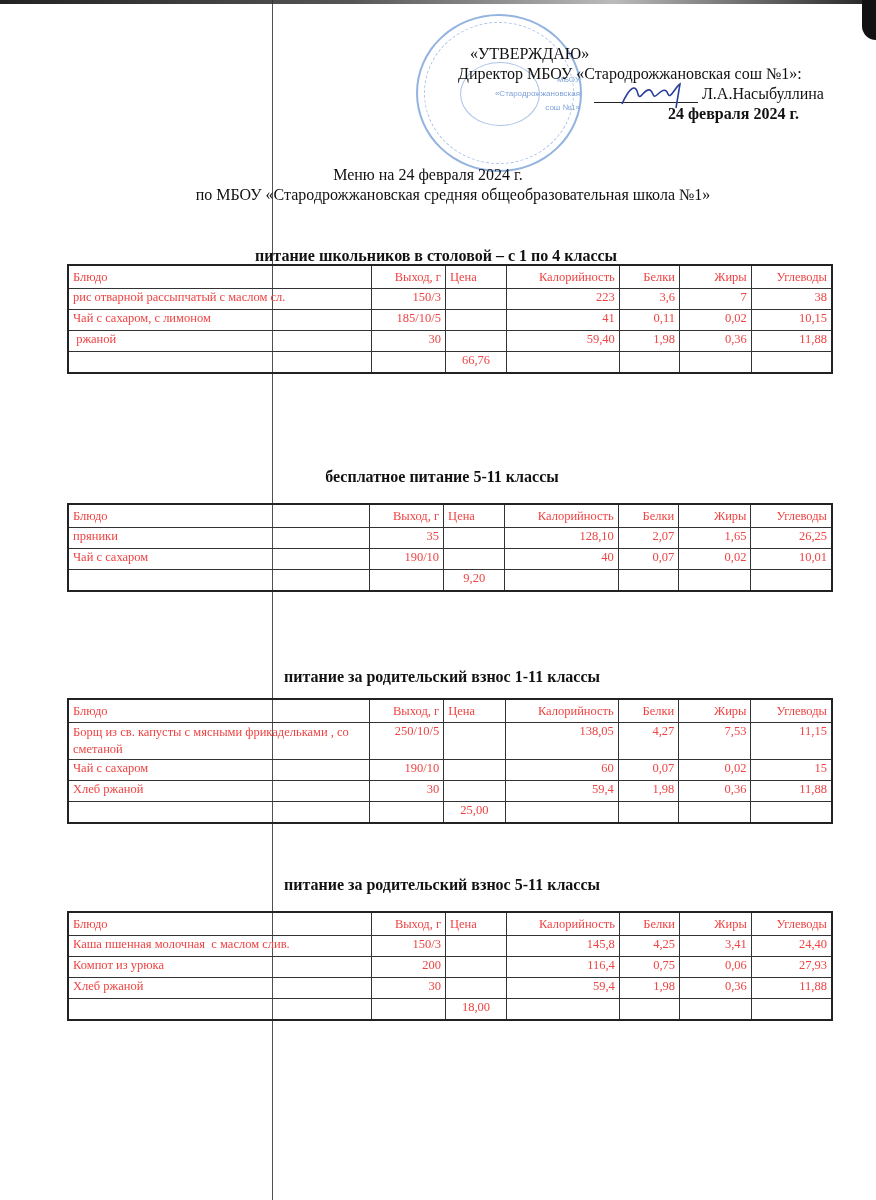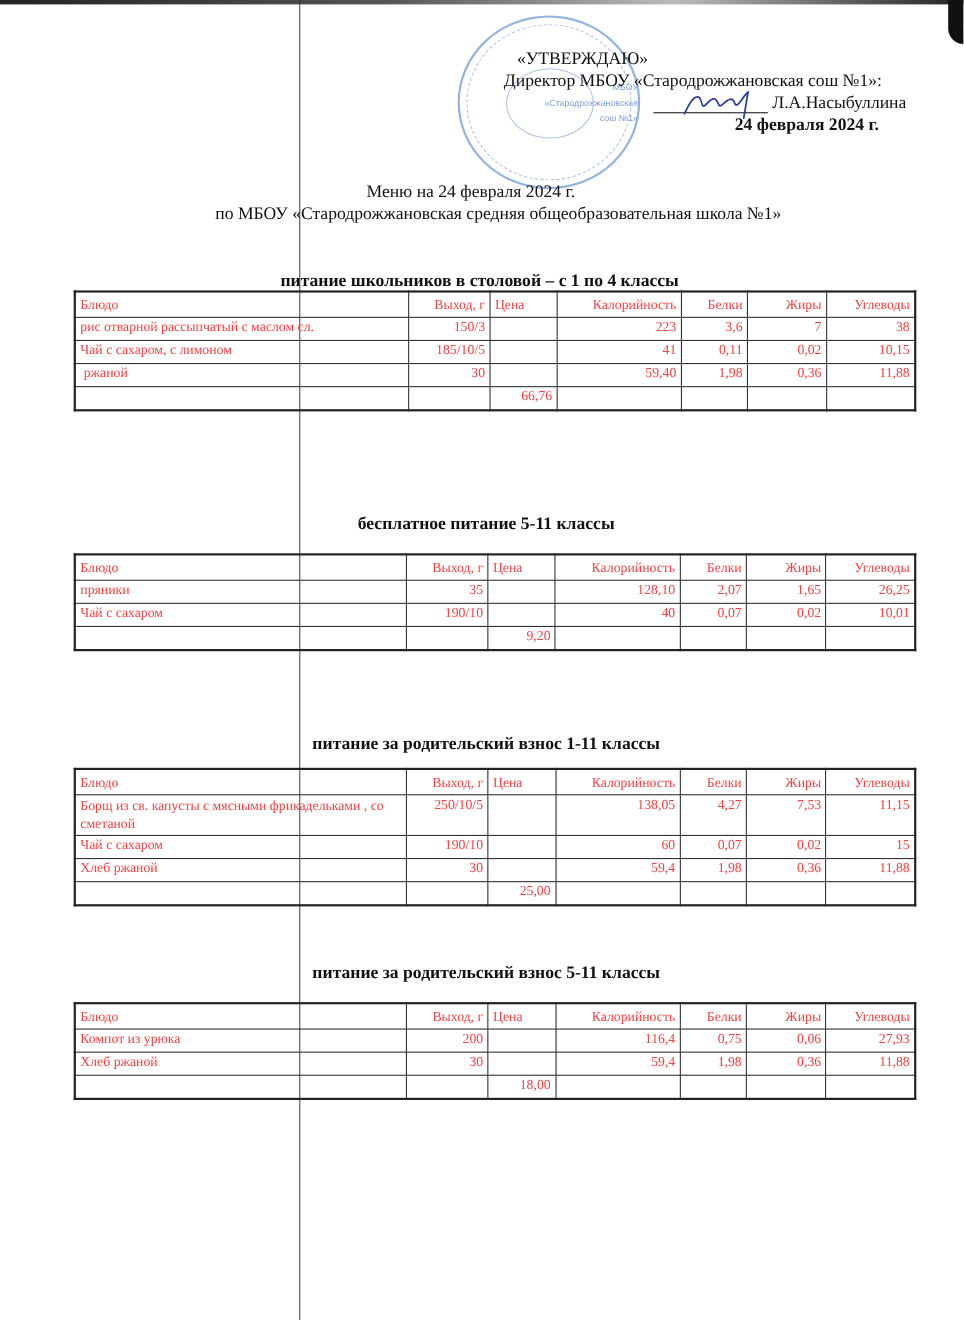--- a/index.html
+++ b/index.html
@@ -39,21 +39,21 @@
   table.menu td.name { width:297px; }
   table.menu td.num { text-align:right; }
   table.menu td.c-out { width:66px; }
   table.menu td.c-price { width:53px; }
   table.menu td.c-cal { width:105px; }
   table.menu td.c-prot { width:52px; }
   table.menu td.c-fat { width:64px; }
   table.menu td.c-carb { width:72px; }
   table.menu td.wrap { white-space:normal; line-height:17px;margin-left:23px; }
   table.menu tr.head td { height:20px; vertical-align:middle; }
-  table.menu td.price-total { text-align:right; }
+  table.menu td.price-total { text-align:center; }
 </style>
 </head>
 <body>
 
 <div class="scan-top"></div>
 <div class="scan-corner"></div>
 
 <div class="stamp">
   <div class="stamp-ring"></div>
   <div class="stamp-text" style="top:58px;">МБОУ</div>
@@ -227,20 +227,29 @@
       <tr class="head">
     <td class="name">Блюдо</td>
     <td class="num c-out">Выход, г</td>
     <td class="c-price">Цена</td>
     <td class="num c-cal">Калорийность</td>
     <td class="num c-prot">Белки</td>
     <td class="num c-fat">Жиры</td>
     <td class="num c-carb">Углеводы</td>
   </tr>
   <tr>
+    <td style="white-space:pre">Каша пшенная молочная  с маслом слив.</td>
+    <td class="num">150/3</td>
+    <td></td>
+    <td class="num">145,8</td>
+    <td class="num">4,25</td>
+    <td class="num">3,41</td>
+    <td class="num">24,40</td>
+  </tr>
+  <tr>
     <td>Компот из урюка</td>
     <td class="num">200</td>
     <td></td>
     <td class="num">116,4</td>
     <td class="num">0,75</td>
     <td class="num">0,06</td>
     <td class="num">27,93</td>
   </tr>
   <tr>
     <td>Хлеб ржаной</td>

